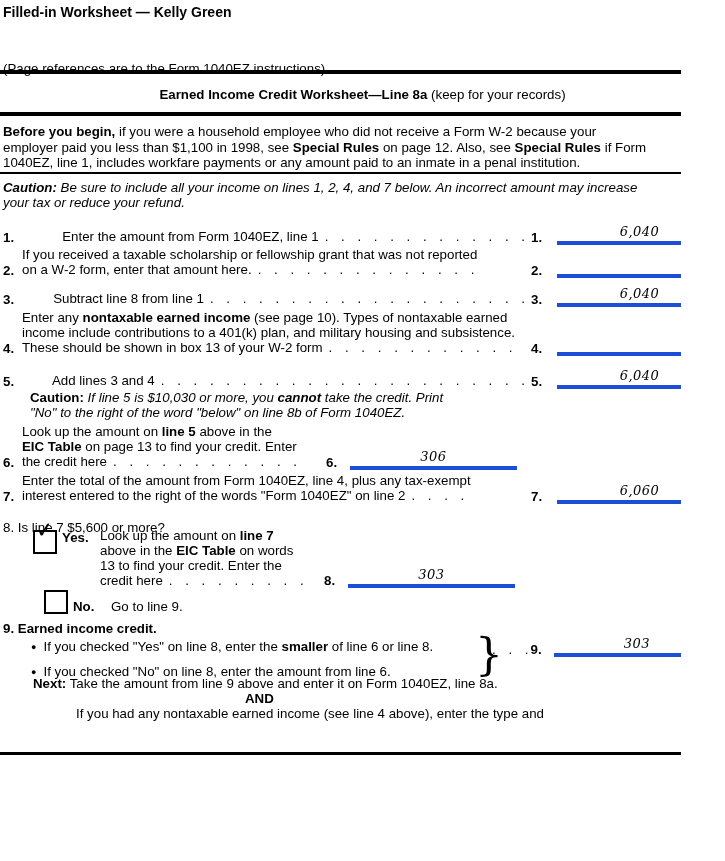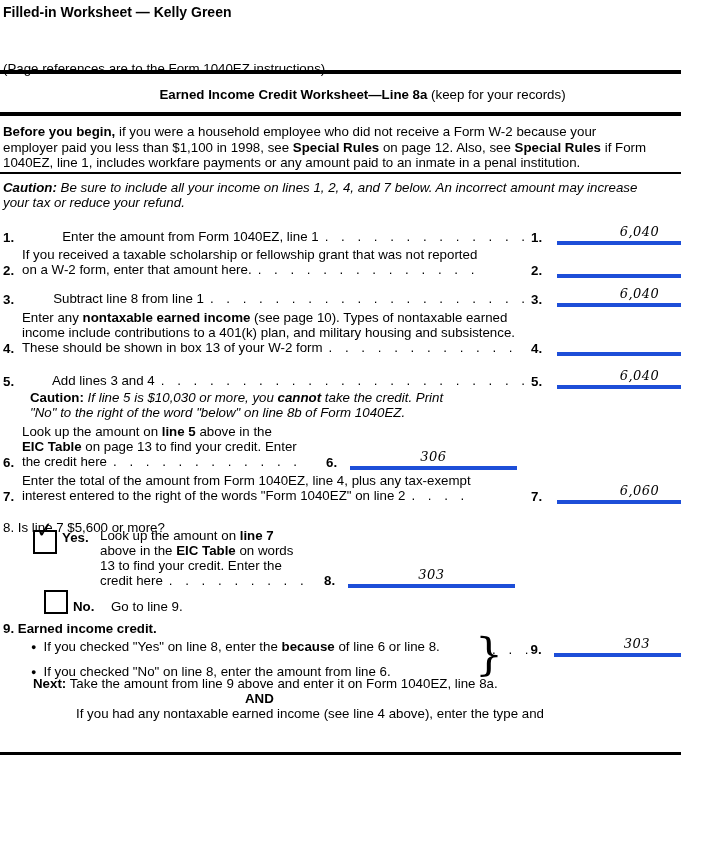--- a/index.html
+++ b/index.html
@@ -179,21 +179,21 @@
 
   <div class="item" style="left:44px;top:592px;align-items:flex-end;">
     <div class="cbox" style="margin-top:-2px;"></div>
     <div class="ylabel">No.</div>
     <div>Go to line 9.</div>
   </div>
 
   <div class="abs" style="left:3px;top:621px;width:719px;height:64px;">
     <span class="b">9.</span>&nbsp;<span class="b">Earned income credit.</span>
     <div class="bullet-line" style="left:28px;top:18px;">
-      <span class="dot">●</span><span>If you checked "Yes" on line 8, enter the </span><span class="b">because</span><span> of line 6 or line 8.</span>
+      <span class="dot">●</span><span>If you checked "Yes" on line 8, enter the </span><span class="b">smaller</span><span> of line 6 or line 8.</span>
     </div>
     <div class="bullet-line" style="left:28px;top:43px;">
       <span class="dot">●</span><span>If you checked "No" on line 8, enter the amount from line 6.</span>
     </div>
     <div class="brace" style="left:472px;top:12px;">}</div>
     <div class="l9right" style="left:489px;top:15px;">
       <span class="leaders" style="margin-left:0;">. . .</span>
       <span class="rnm">9.</span>
       <span class="amt"><span>303</span></span>
     </div>

